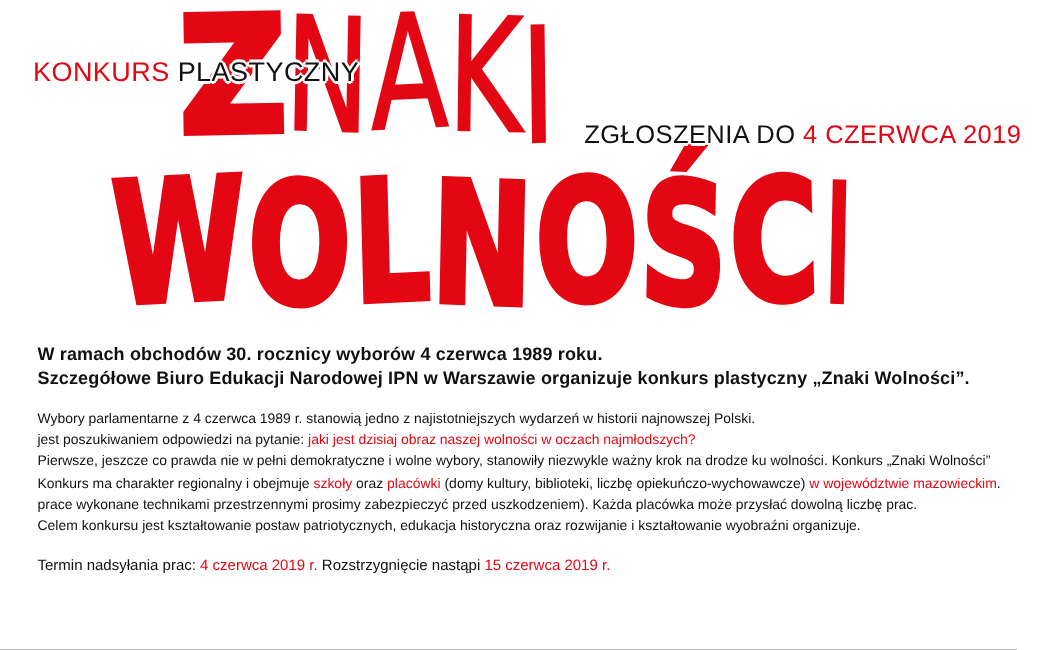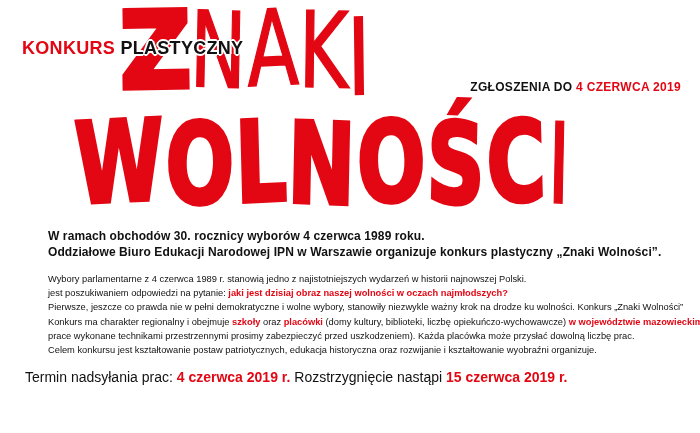--- a/index.html
+++ b/index.html
@@ -19,21 +19,21 @@
   
   .kicker{
     position:absolute;left:22px;top:38px;
     font-size:18px;font-weight:bold;letter-spacing:.3px;
     white-space:nowrap;z-index:6;
     text-shadow:-2px 0 0 #fff,2px 0 0 #fff,0 -2px 0 #fff,0 2px 0 #fff,
                 -1px -1px 0 #fff,1px 1px 0 #fff,-1px 1px 0 #fff,1px -1px 0 #fff;
   }
   .deadline-note{
     position:absolute;right:19px;top:80px;
-    font-size:12px;font-weight:bold;letter-spacing:.3px;
+    font-size:17px;font-weight:bold;letter-spacing:.3px;
     white-space:nowrap;z-index:6;
     text-shadow:-2px 0 0 #fff,2px 0 0 #fff,0 -2px 0 #fff,0 2px 0 #fff,
                 -1px -1px 0 #fff,1px 1px 0 #fff,-1px 1px 0 #fff,1px -1px 0 #fff;
   }
   
   .title-line{
     position:absolute;
     font-family:"DejaVu Sans", sans-serif;
     color:var(--red);
     line-height:1;white-space:nowrap;
@@ -56,41 +56,41 @@
   #title2 .tl:nth-child(odd){transform:rotate(-2deg);}
   #title2 .tl:nth-child(even){transform:rotate(1.6deg) translateY(2px);}
   #title2 .tl2{transform:rotate(-3deg) translateY(1px);}
   #title2 .tl7{font-weight:400;-webkit-text-stroke:1.5px currentColor;
                transform:rotate(.5deg) translateY(4px);}
   
   .tblock{position:absolute;left:25px;white-space:nowrap;z-index:4;}
   .intro{top:228px;font-size:12px;font-weight:bold;line-height:16px;letter-spacing:.1px;}
   .para1{top:273px;font-size:9.3px;line-height:13.9px;}
   .para2{top:316px;font-size:9.3px;line-height:13.9px;}
-  .termin{top:371px;font-size:14px;line-height:13.9px;}
+  .termin{top:371px;font-size:10px;line-height:13.9px;}
   .contact{top:388px;font-size:9.3px;line-height:14px;}
-  .line{white-space:nowrap;margin-left:23px;}
+  .line{white-space:nowrap;}
   .seg-red{color:var(--red);}
-  .seg-bold{font-weight:bold;}
+  .seg-bold{font-weight:normal;}
 </style>
 </head>
 <body>
 
 <div class="poster">
 
   <div class="kicker"><span class="seg-red seg-bold">KONKURS </span><span class="seg-bold">PLASTYCZNY</span></div>
 
   <div id="title1" class="title-line"><span class="tl tl0">Z</span><span class="tl tl1">N</span><span class="tl tl2">A</span><span class="tl tl3">K</span><span class="tl tl4">I</span></div>
   <div id="title2" class="title-line"><span class="tl tl0">W</span><span class="tl tl1">O</span><span class="tl tl2">L</span><span class="tl tl3">N</span><span class="tl tl4">O</span><span class="tl tl5">Ś</span><span class="tl tl6">C</span><span class="tl tl7">I</span></div>
 
   <div class="deadline-note"><span class="seg-bold">ZGŁOSZENIA DO </span><span class="seg-red seg-bold">4 CZERWCA 2019</span></div>
 
   <div class="tblock intro">
     <div class="line">W ramach obchodów 30. rocznicy wyborów 4 czerwca 1989 roku.</div>
-    <div class="line">Oddziałowe Biuro Edukacji Narodowej IPN w Warszawie organizuje konkurs plastyczny „Znaki Wolności”.</div>
+    <div class="line">Szczegółowe Biuro Edukacji Narodowej IPN w Warszawie organizuje konkurs plastyczny „Znaki Wolności”.</div>
   </div>
 
   <div class="tblock para1">
     <div class="line"><span>Wybory parlamentarne z 4 czerwca 1989 r. stanowią jedno z najistotniejszych wydarzeń w historii najnowszej Polski.</span></div>
     <div class="line"><span>jest poszukiwaniem odpowiedzi na pytanie: </span><span class="seg-red seg-bold">jaki jest dzisiaj obraz naszej wolności w oczach najmłodszych?</span></div>
     <div class="line"><span>Pierwsze, jeszcze co prawda nie w pełni demokratyczne i wolne wybory, stanowiły niezwykle ważny krok na drodze ku wolności. Konkurs „Znaki Wolności”</span></div>
   </div>
 
   <div class="tblock para2">
     <div class="line"><span>Konkurs ma charakter regionalny i obejmuje </span><span class="seg-red seg-bold">szkoły</span><span> oraz </span><span class="seg-red seg-bold">placówki</span><span> (domy kultury, biblioteki, liczbę opiekuńczo-wychowawcze) </span><span class="seg-red seg-bold">w województwie mazowieckim</span><span>.</span></div>

